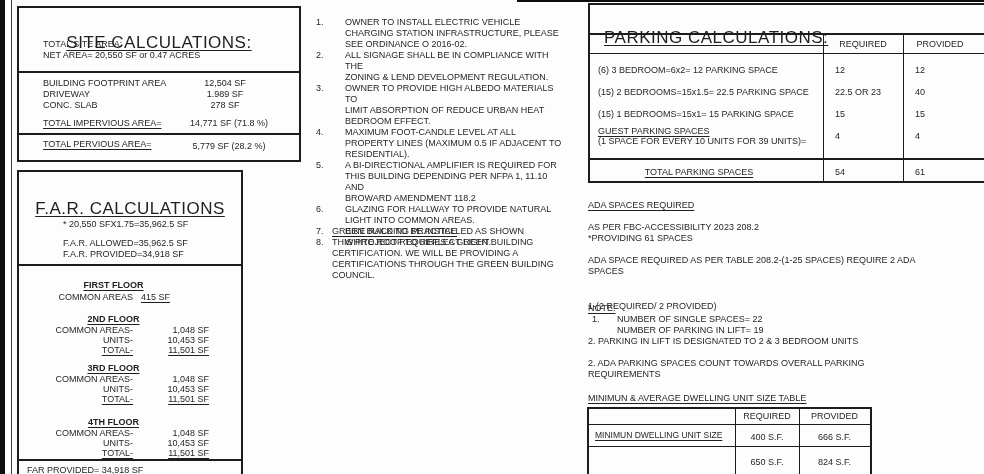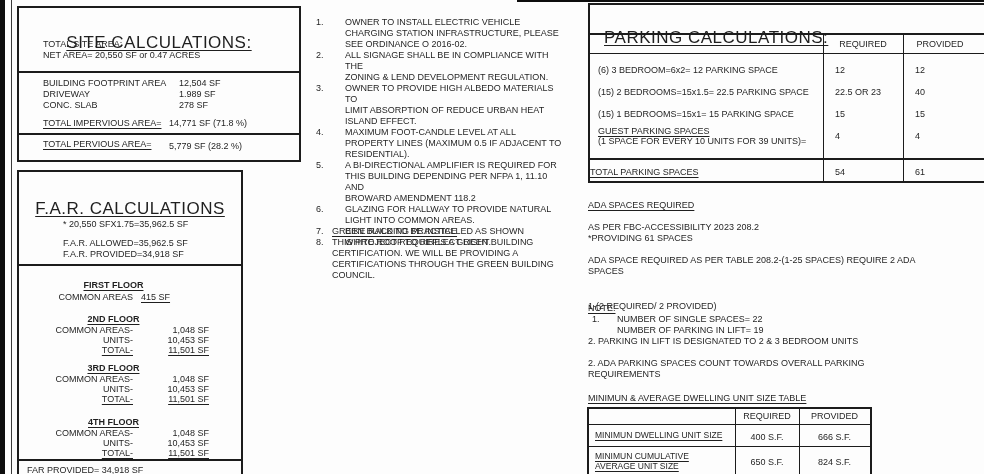--- a/index.html
+++ b/index.html
@@ -11,21 +11,21 @@
     color: #1f1f1f;
     font-family: "Liberation Sans", sans-serif;
   }
   .abs { position: absolute; }
   .t9  { font-size: 9px; line-height: 11px; }
   .t85 { font-size: 8.5px; line-height: 10px; }
   .big { font-size: 17px; line-height: 22px; letter-spacing: .5px; margin-top: 20px; }
   .u   { text-decoration: underline; text-underline-offset: 2px; }
   .b   { font-weight: bold; }
   .c   { text-align: center; }
-  .r   { text-align: left; }
+  .r   { text-align: center; }
   .pre { white-space: pre-line; }
   .box { position: absolute; border: 2px solid #1c1c1c; background: #fdfdfd; }
   .hline { position: absolute; left: 0; right: 0; height: 0; border-top: 2px solid #1c1c1c; }
   .vline1 { position: absolute; width: 0; border-left: 1px solid #1c1c1c; }
 
   
   .page-bar  { left: 0; top: 0; width: 5px; height: 474px; background: #0d0d0d; }
   .page-line { left: 11px; top: 0; width: 1px; height: 474px; background: #3a3a3a; }
   .top-frame { left: 517px; top: 0; width: 467px; height: 2px; background: #0d0d0d; }
 
@@ -131,21 +131,21 @@
     </div>
   <div class="note-item t9">
       <span>2.</span>
       <span class="pre">ALL SIGNAGE SHALL BE IN COMPLIANCE WITH THE
 ZONING &amp; LEND DEVELOPMENT REGULATION.</span>
     </div>
   <div class="note-item t9">
       <span>3.</span>
       <span class="pre">OWNER TO PROVIDE HIGH ALBEDO MATERIALS TO
 LIMIT ABSORPTION OF REDUCE URBAN HEAT
-ISLAND EFFECT.</span>
+BEDROOM EFFECT.</span>
     </div>
   <div class="note-item t9">
       <span>4.</span>
       <span class="pre"> MAXIMUM FOOT-CANDLE LEVEL AT ALL
 PROPERTY LINES (MAXIMUM 0.5 IF ADJACENT TO
 RESIDENTIAL).</span>
     </div>
   <div class="note-item t9">
       <span>5.</span>
       <span class="pre">A BI-DIRECTIONAL AMPLIFIER IS REQUIRED FOR
@@ -237,17 +237,15 @@
   <div class="hline h1"></div>
   <div class="hline h2"></div>
 
   <div class="abs t9 c" style="left:146px;top:2px;width:64px">REQUIRED</div>
   <div class="abs t9 c" style="left:210px;top:2px;width:71px">PROVIDED</div>
 
   <div class="abs t85 u" style="left:6px;top:21px">MINIMUN DWELLING UNIT SIZE</div>
   <div class="abs t9 c" style="left:146px;top:23px;width:64px">400 S.F.</div>
   <div class="abs t9 c" style="left:210px;top:23px;width:71px">666 S.F.</div>
 
-  <div class="abs t85 u pre" style="left:6px;top:42px">MINIMUN CUMULATIVE
-AVERAGE UNIT SIZE</div>
   <div class="abs t9 c" style="left:146px;top:48px;width:64px">650 S.F.</div>
   <div class="abs t9 c" style="left:210px;top:48px;width:71px">824 S.F.</div>
 </div>
 
 </body></html>

